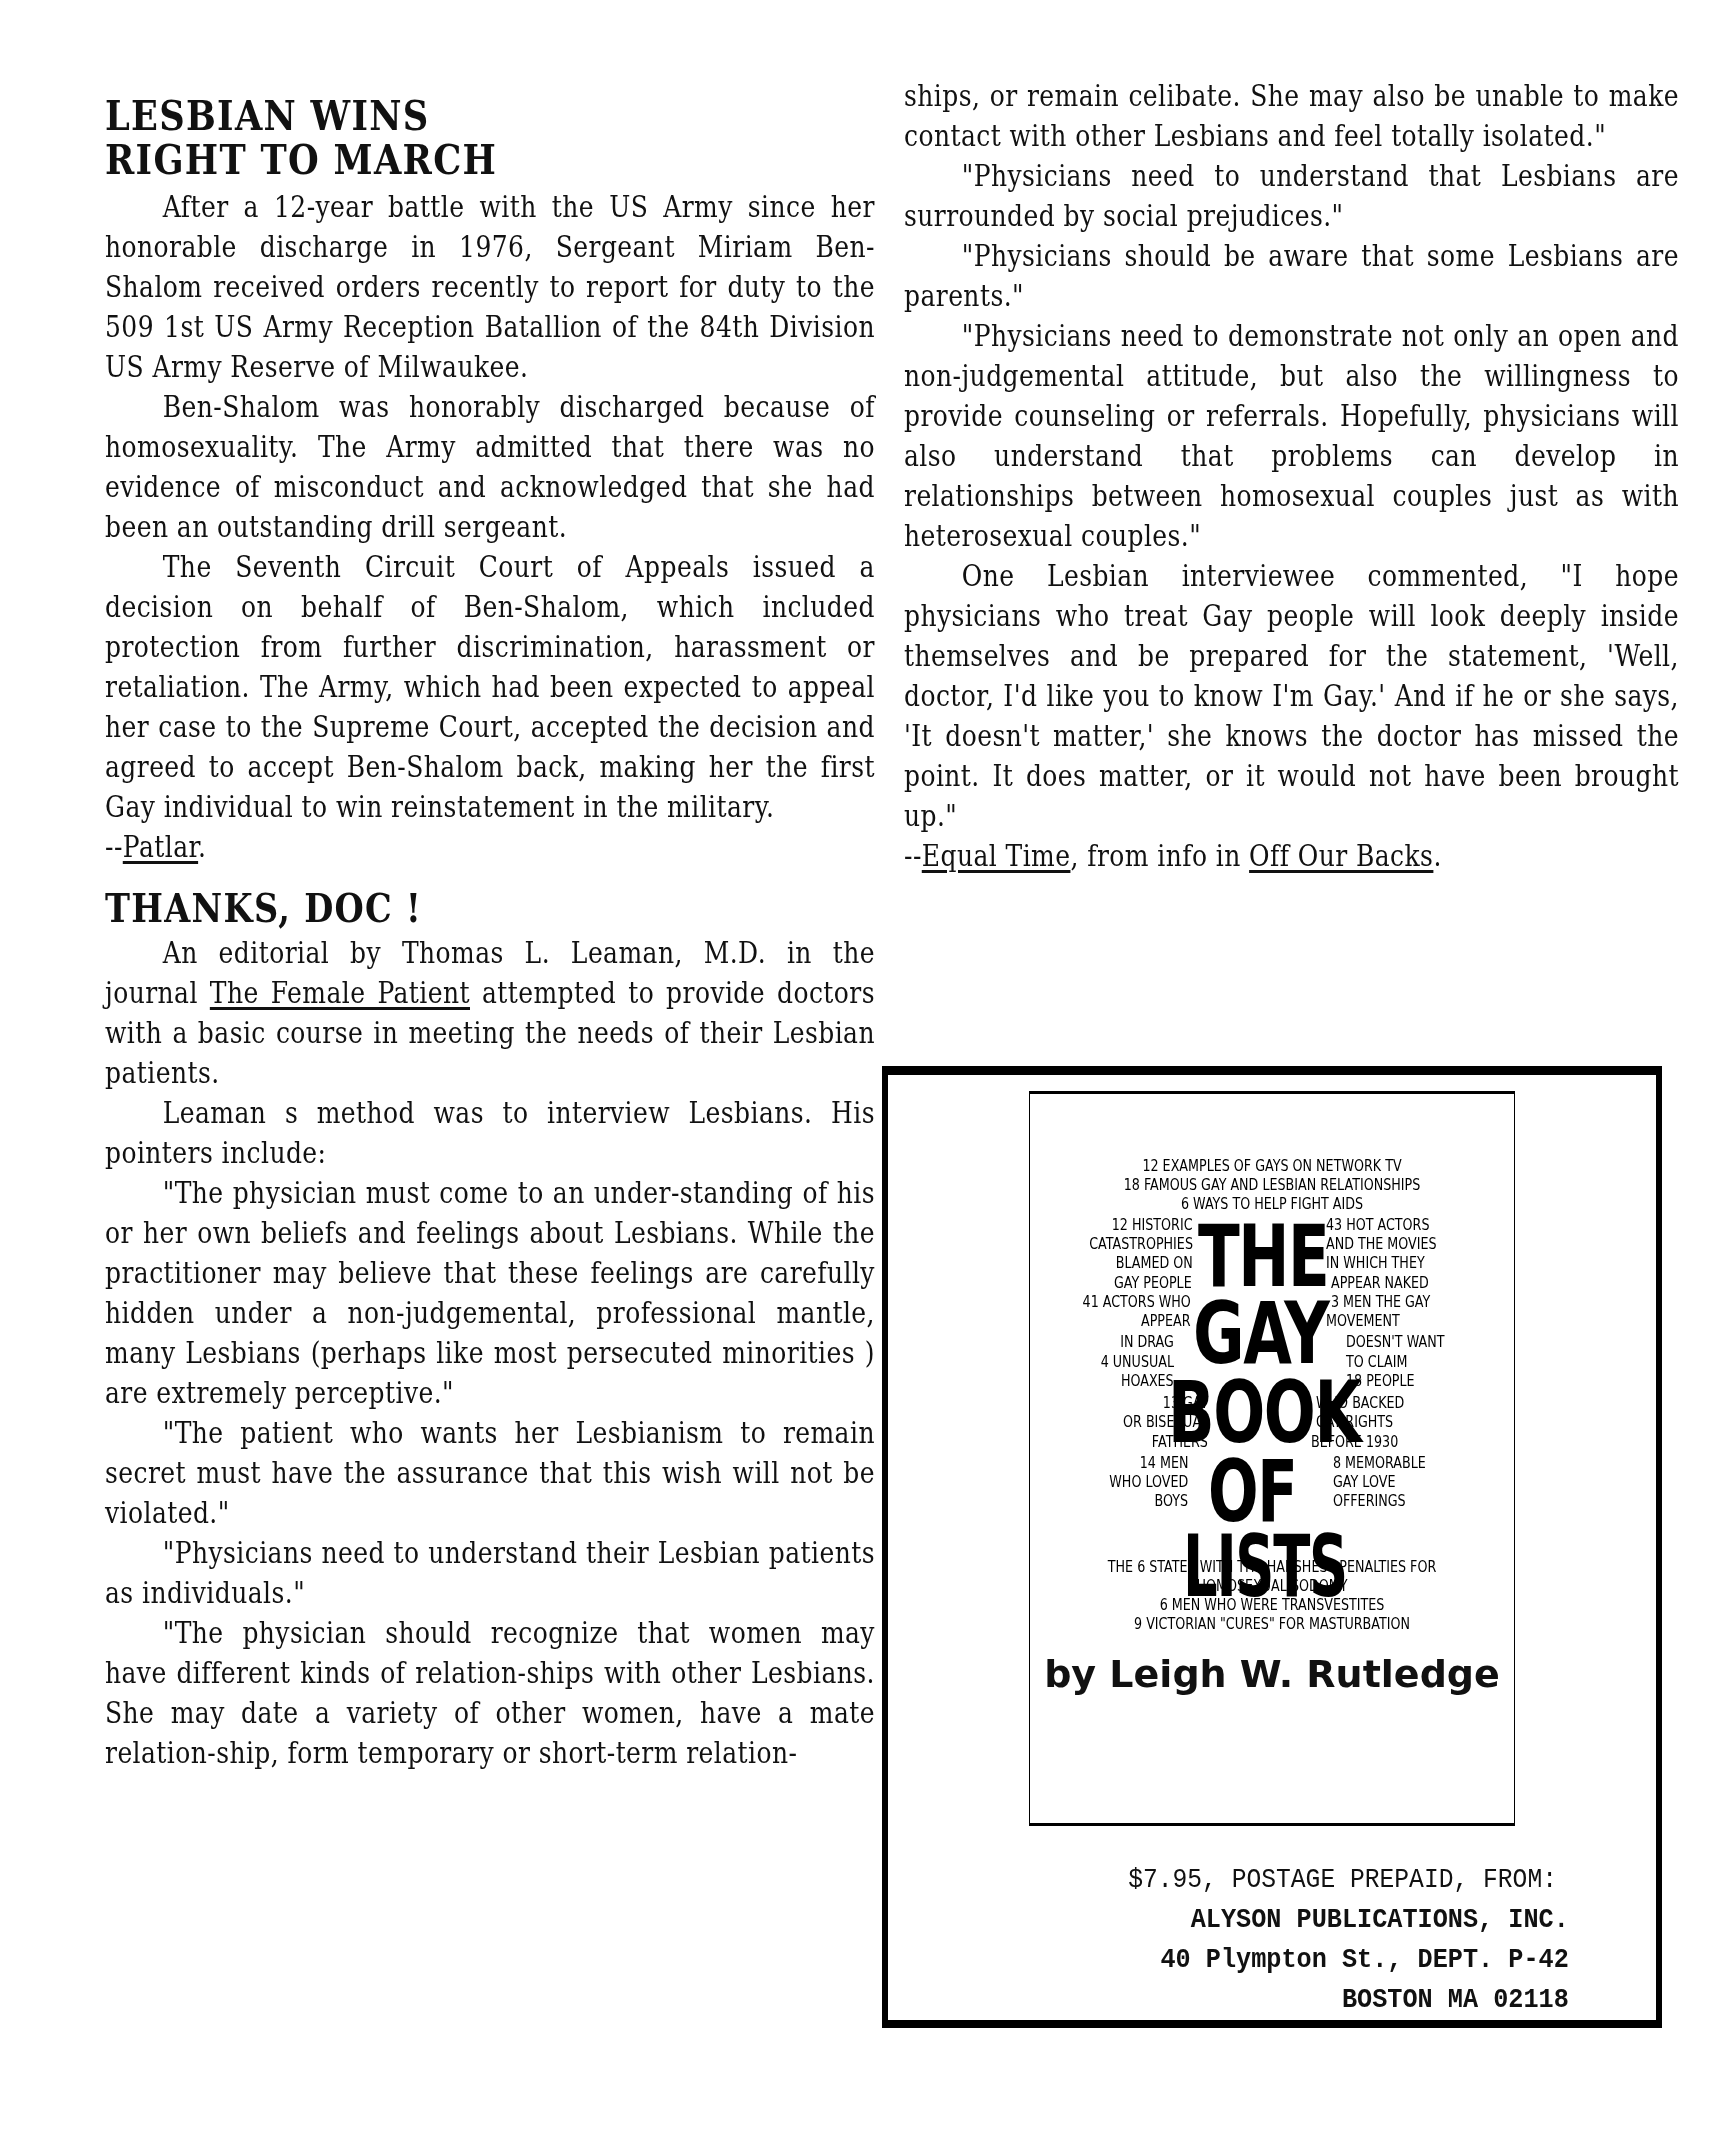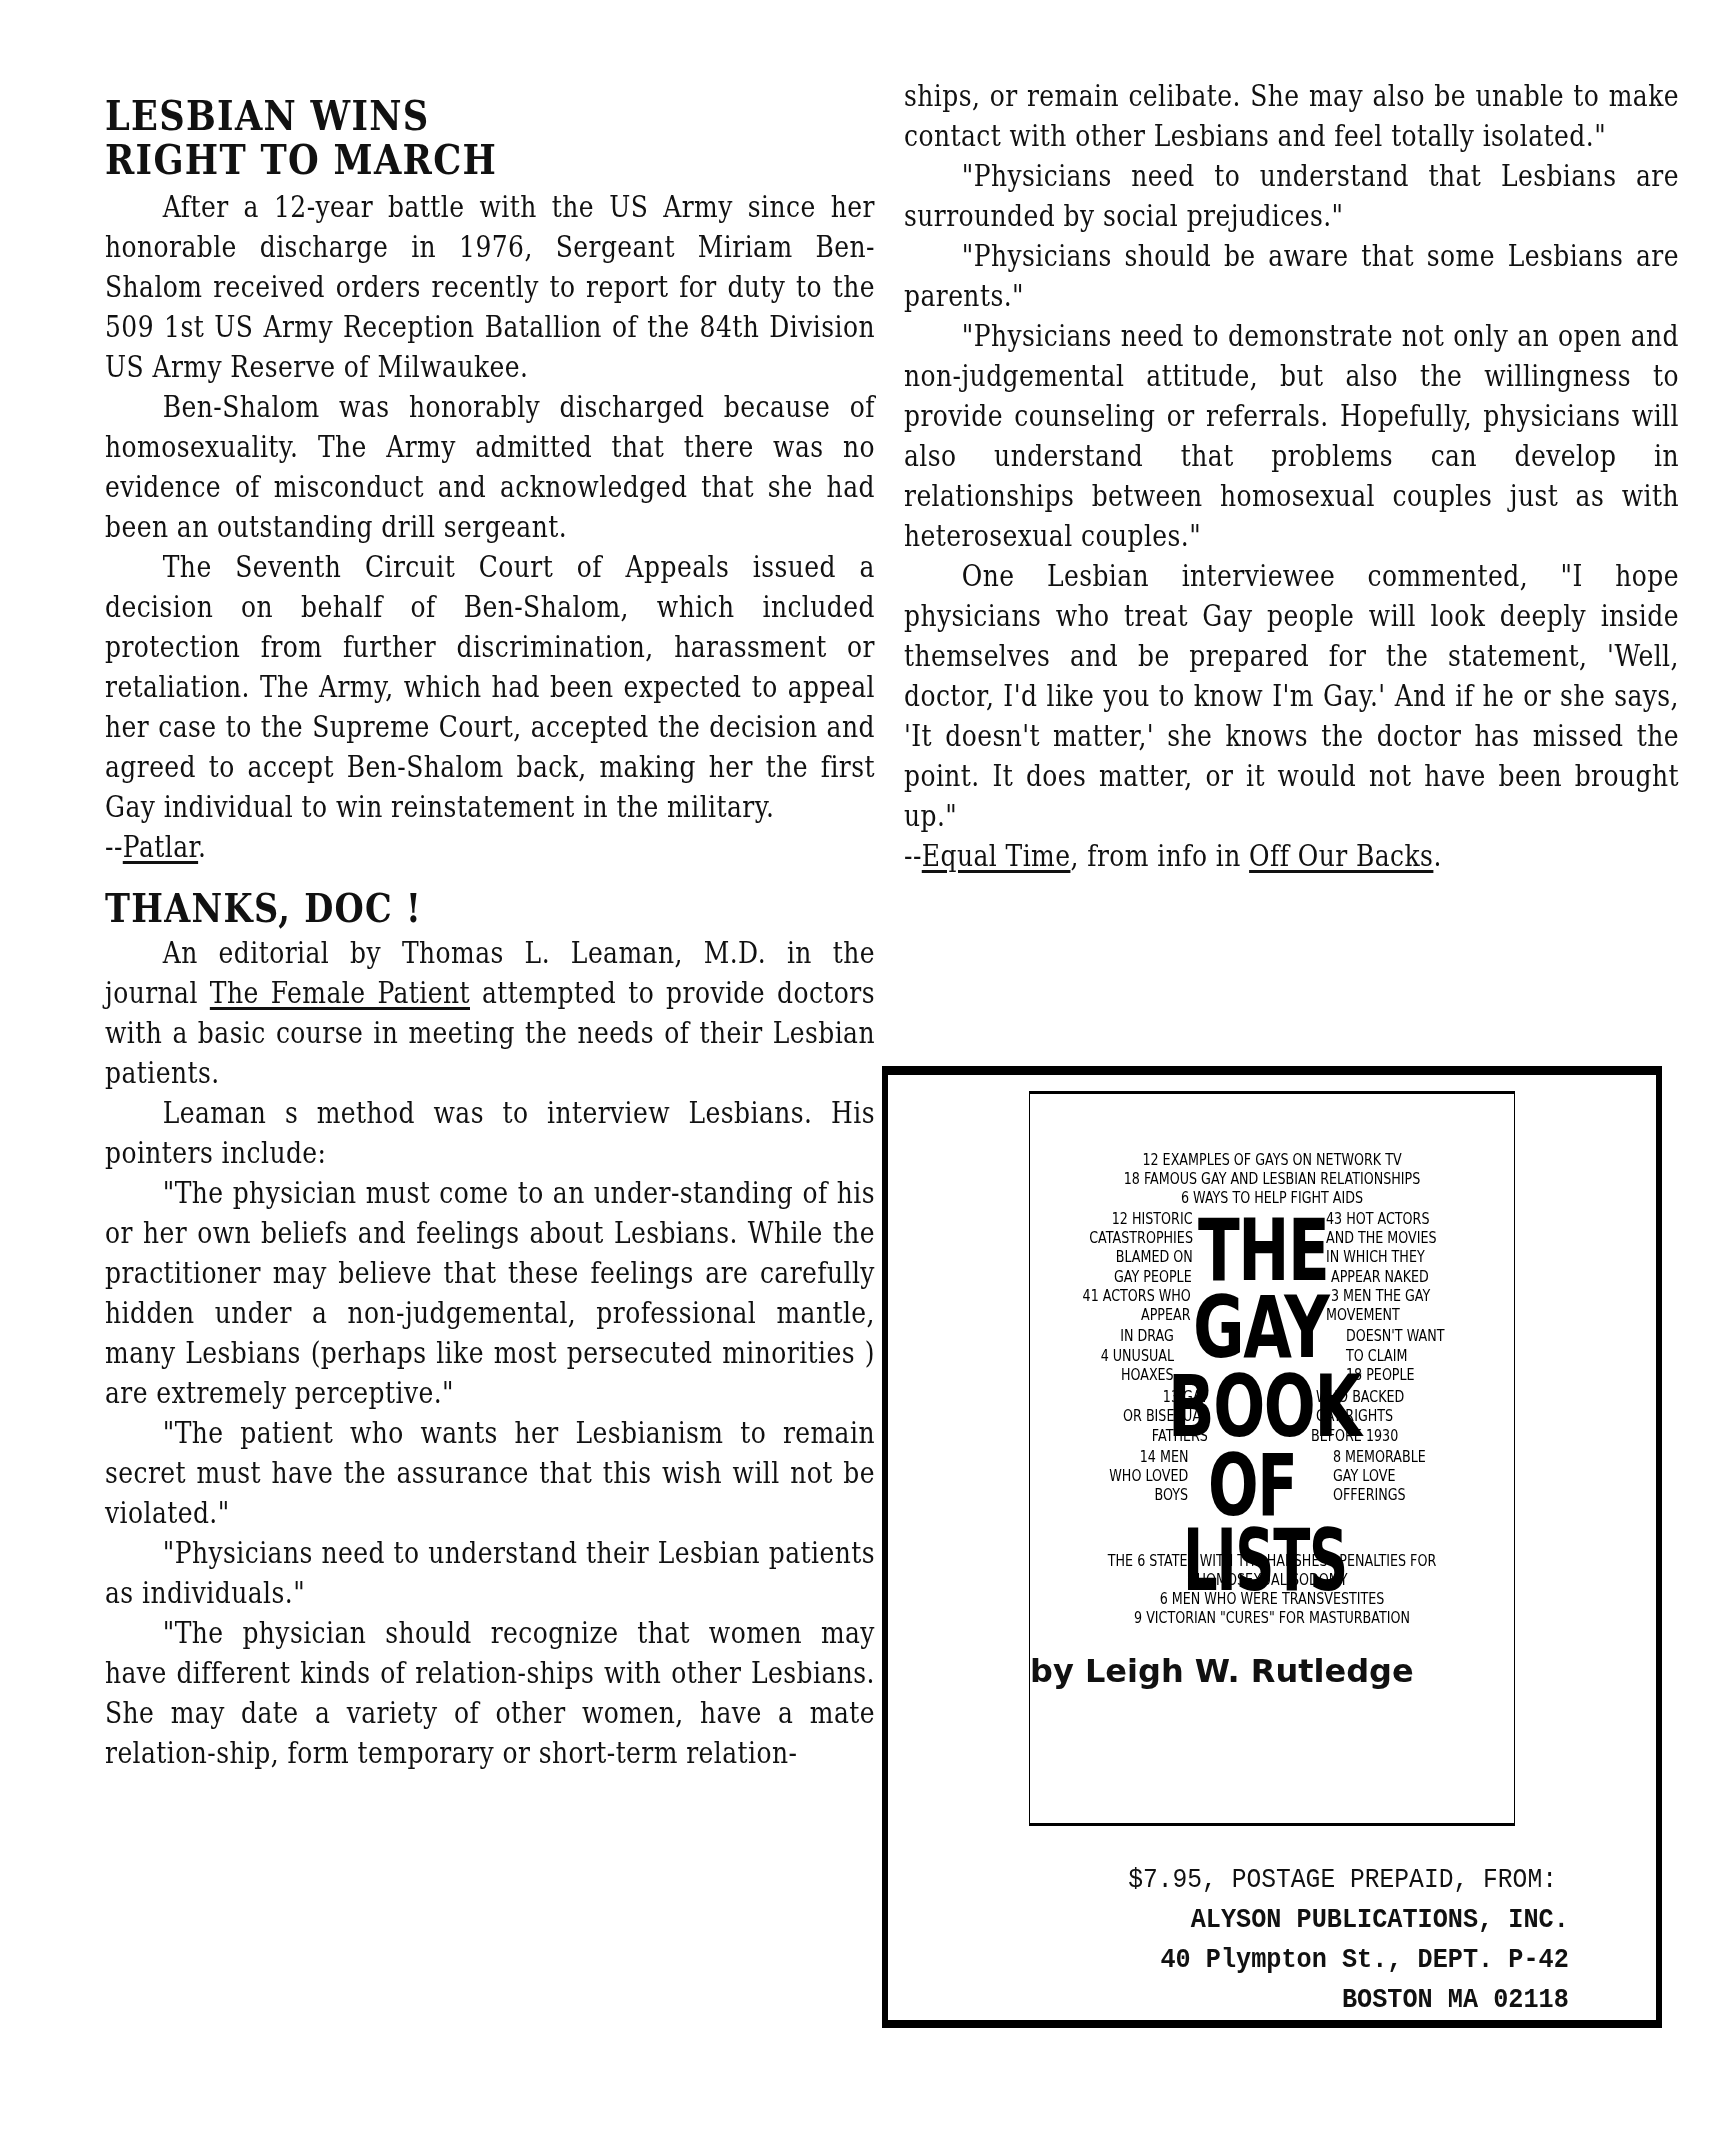--- a/index.html
+++ b/index.html
@@ -12,28 +12,28 @@
   .para.indent { text-indent: 67px; }
   .para span.u, .u { text-decoration: underline; text-decoration-thickness: 2.5px; text-underline-offset: 4px; }
   .credit { font-size: 29px; line-height: 40px; margin: 0; letter-spacing: 0.5px; }
   .gap-top { margin-top: 20px; }
   
   .squeeze { display: block; width: 116%; transform: scaleX(0.862); transform-origin: left top; }
 
   
   #ad-box { position: absolute; left: 882px; top: 1066px; width: 780px; height: 962px; box-sizing: border-box; border: 6px solid #000; border-top-width: 9px; border-bottom-width: 8px; }
   #cover { position: absolute; left: 1029px; top: 1091px; width: 486px; height: 735px; box-sizing: border-box; border: 1.5px solid #000; border-top-width: 3px; border-bottom-width: 3px; }
-  #cover-lists { position: absolute; left: 0; right: 0; top: 56px; font-family: "DejaVu Sans", sans-serif; font-size: 16.3px; line-height: 19px; text-align: center; color: #000; }
+  #cover-lists { position: absolute; left: 0; right: 0; top: 62px; font-family: "DejaVu Sans", sans-serif; font-size: 16.3px; line-height: 19px; text-align: center; color: #000; }
   .cover-line { display: block; white-space: nowrap; transform: scaleX(0.78); }
   #cover-grid { position: relative; height: 405px; margin: 0; }
   .side { position: absolute; font-family: "DejaVu Sans", sans-serif; font-size: 16.3px; line-height: 19px; white-space: nowrap; transform: scaleX(0.78); }
   .side.left { text-align: right; transform-origin: right; }
   .side.right { text-align: left; transform-origin: left; }
   .big-word { position: absolute; font-family: "DejaVu Sans", sans-serif; font-weight: 900; color: #000; line-height: 1; letter-spacing: -2px; transform-origin: left top; }
-  #cover-author { position: absolute; left: 0; right: 0; top: 558px; font-family: "DejaVu Sans", sans-serif; font-weight: bold; font-size: 32px; }
+  #cover-author { position: absolute; left: 0; right: 0; top: 558px; text-align: center; font-family: "DejaVu Sans", sans-serif; font-weight: bold; font-size: 38px; }
   #order-info { position: absolute; left: 1036px; top: 1860px; width: 592px; font-family: Liberation Mono, monospace; text-align: right; }
   #order-info .price { font-size: 28px; line-height: 40px; transform: scaleX(0.88); transform-origin: left; white-space: nowrap; font-weight: normal; }
   #order-info .addr { font-size: 28px; line-height: 40px; font-weight: bold; transform: scaleX(0.9); transform-origin: left; white-space: nowrap; }
 </style>
 </head>
 <body>
 
 <div class="col" id="col-left">
   <h1 class="headline">
     <span>LESBIAN WINS</span><br>

